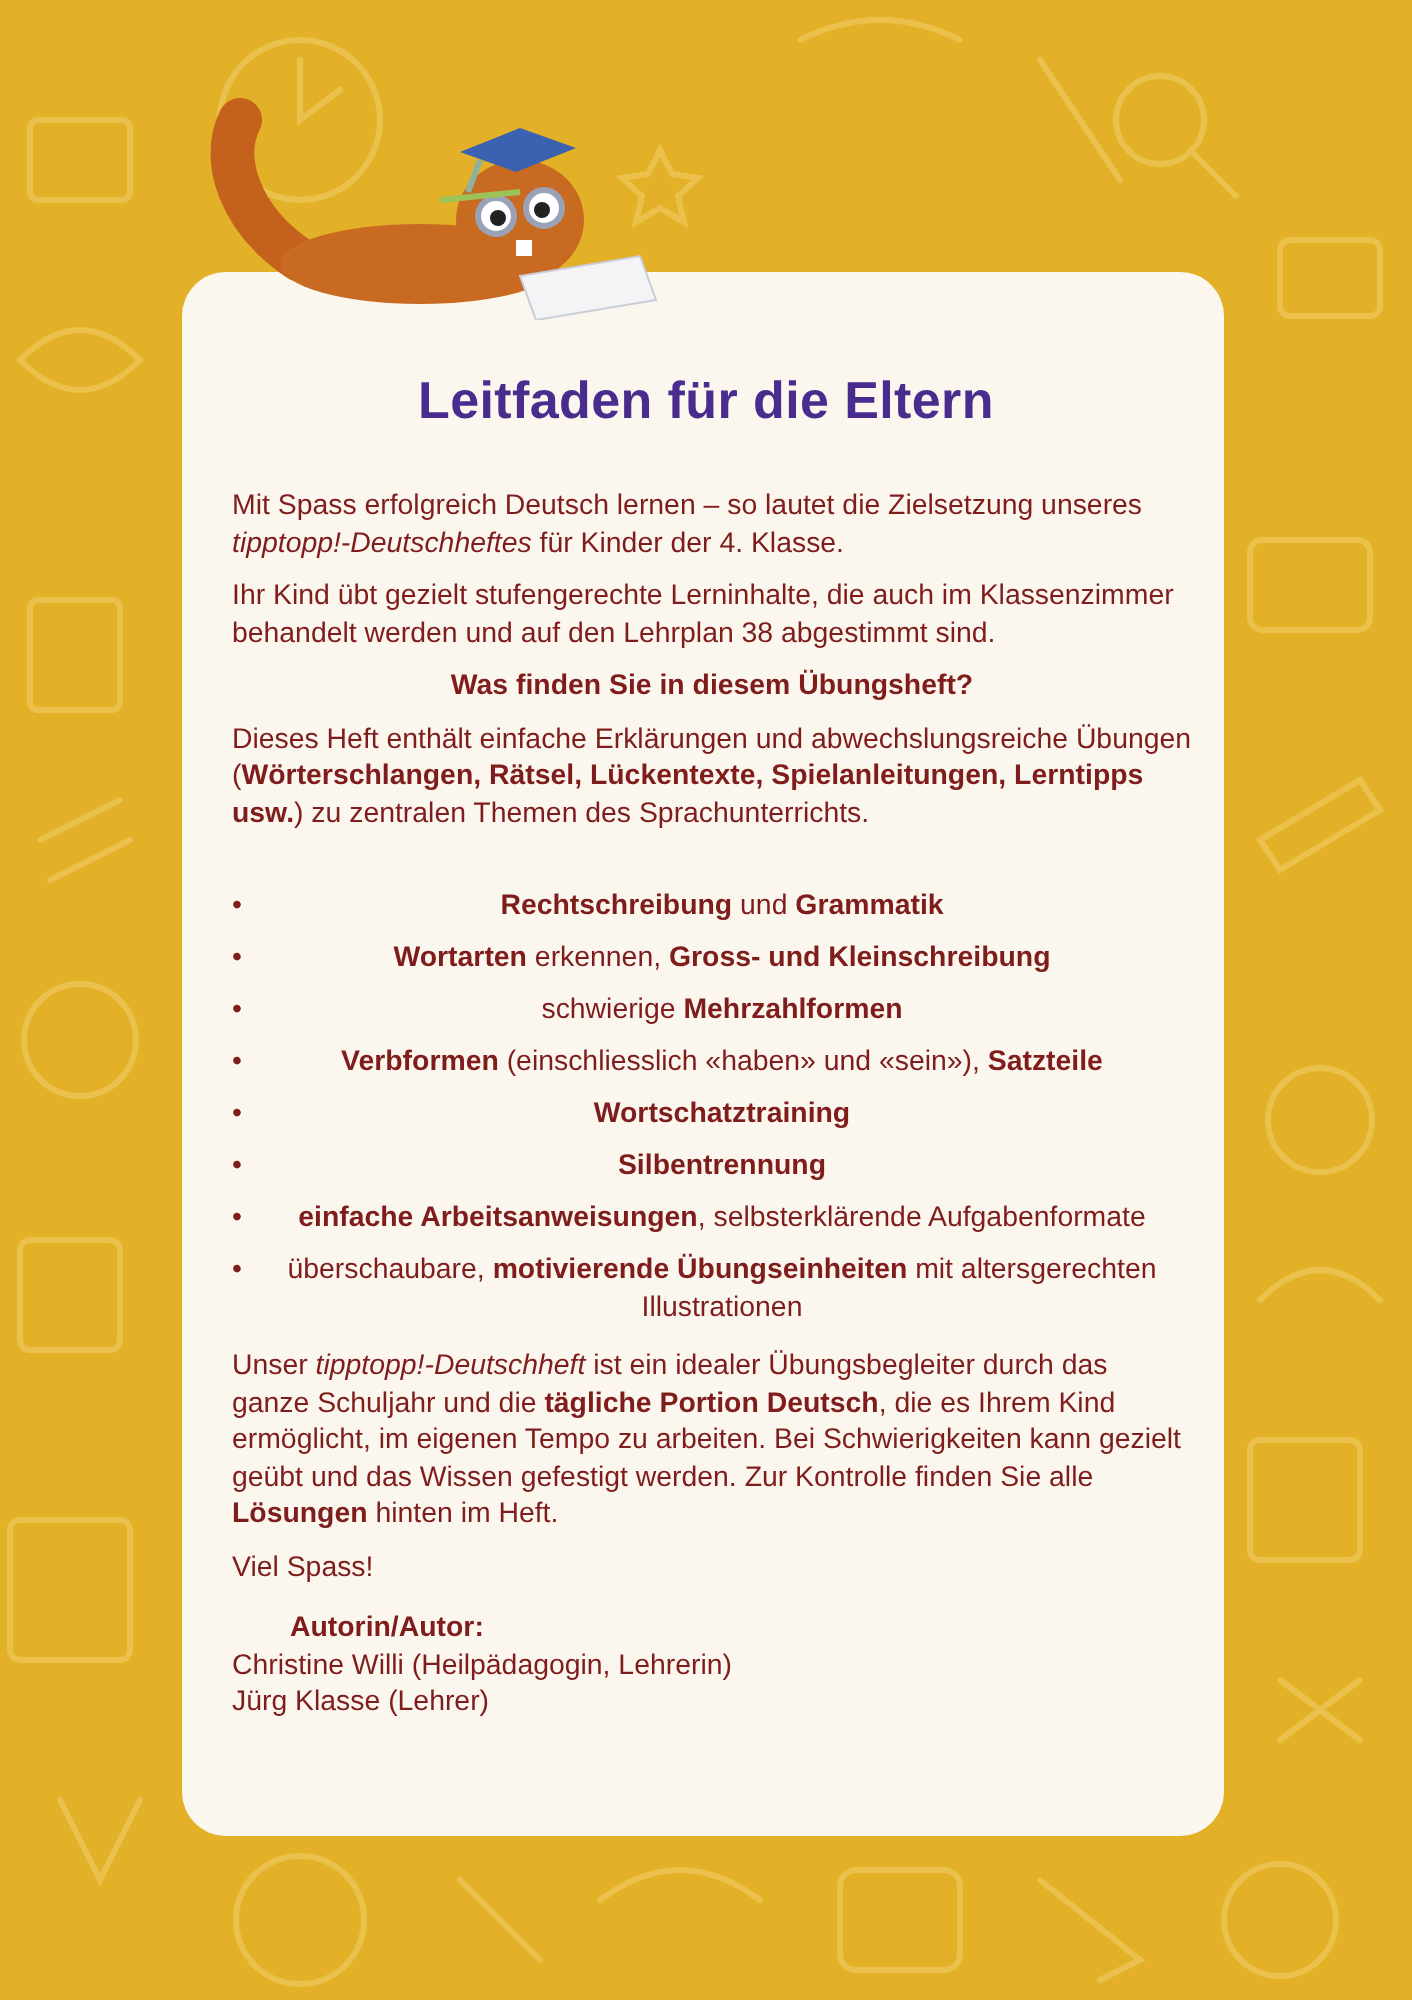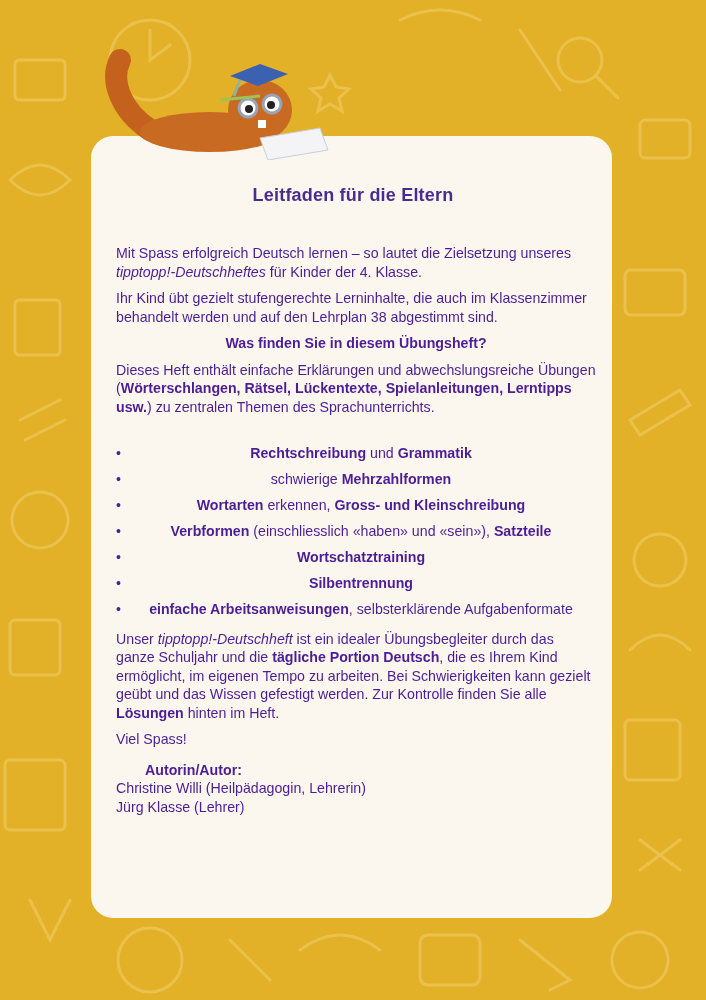--- a/index.html
+++ b/index.html
@@ -1,21 +1,21 @@
 <!DOCTYPE html>
 <html><head>
 <meta charset="utf-8">
 <style>
   html,body{margin:0;padding:0;}
   body{width:706px;height:1000px;background:#E2B127;position:relative;overflow:hidden;font-family:"Liberation Sans",sans-serif;}
   .bg-pattern{position:absolute;inset:0;pointer-events:none;}
   .card{position:absolute;left:91px;top:136px;width:521px;height:782px;background:#FBF7EE;border-radius:22px;}
   .mascot{position:absolute;left:100px;top:40px;width:230px;height:120px;}
-  .title{position:absolute;left:0;right:0;top:185px;text-align:center;font-weight:bold;font-size:18px;color:#4A2C8F;letter-spacing:0.2px;}
-  .content{position:absolute;left:116px;top:244px;width:480px;color:#4c1d95;font-size:14.2px;line-height:18.5px;}
+  .title{position:absolute;left:0;right:0;top:185px;text-align:center;font-weight:bold;font-size:26px;color:#4A2C8F;letter-spacing:0.2px;}
+  .content{position:absolute;left:116px;top:244px;width:480px;color:#7f1d1d;font-size:14.2px;line-height:18.5px;}
   .content p{margin:0 0 8px 0;}
   .content b{font-weight:bold;}
   .content i{font-style:italic;}
   ul.bullets{list-style:none;margin:0 0 11px 0;padding:0;text-align:center;}
   ul.bullets li{position:relative;padding-left:10px;margin-bottom:7.5px;}
   ul.bullets li::before{content:"•";position:absolute;left:0;top:0;}
   .authors-label{font-weight:bold;margin-top:12px;margin-left:29px;}
   .authors{margin:0;}
 </style>
 </head>
@@ -73,26 +73,27 @@
 
 <div class="content">
   <p><span>Mit Spass erfolgreich Deutsch lernen – so lautet die Zielsetzung unseres </span><i>tipptopp!-Deutschheftes</i><span> für Kinder der 4. Klasse.</span></p>
   <p>Ihr Kind übt gezielt stufengerechte Lerninhalte, die auch im Klassenzimmer behandelt werden und auf den Lehrplan 38 abgestimmt sind.</p>
 
   <p style="font-weight:bold;text-align:center;">Was finden Sie in diesem Übungsheft?</p>
   <p style="margin-bottom:28px;"><span>Dieses Heft enthält einfache Erklärungen und abwechslungsreiche Übungen (</span><b>Wörterschlangen, Rätsel, Lückentexte, Spielanleitungen, Lerntipps usw.</b><span>) zu zentralen Themen des Sprachunterrichts.</span></p>
 
   <ul class="bullets">
     <li><b>Rechtschreibung</b><span> und </span><b>Grammatik</b></li>
+    <li><b>Wortarten</b><span> erkennen, </span><b>Gross- und Kleinschreibung</b></li>
     <li><span>schwierige </span><b>Mehrzahlformen</b></li>
-    <li><b>Wortarten</b><span> erkennen, </span><b>Gross- und Kleinschreibung</b></li>
     <li><b>Verbformen</b><span> (einschliesslich «haben» und «sein»), </span><b>Satzteile</b></li>
     <li><b>Wortschatztraining</b></li>
     <li><b>Silbentrennung</b></li>
     <li><b>einfache Arbeitsanweisungen</b><span>, selbsterklärende Aufgabenformate</span></li>
+    <li><span>überschaubare, </span><b>motivierende Übungseinheiten</b><span> mit altersgerechten Illustrationen</span></li>
   </ul>
 
   <p><span>Unser </span><i>tipptopp!-Deutschheft</i><span> ist ein idealer Übungsbegleiter durch das ganze Schuljahr und die </span><b>tägliche Portion Deutsch</b><span>, die es Ihrem Kind ermöglicht, im eigenen Tempo zu arbeiten. Bei Schwierigkeiten kann gezielt geübt und das Wissen gefestigt werden. Zur Kontrolle finden Sie alle </span><b>Lösungen</b><span> hinten im Heft.</span></p>
   <p>Viel Spass!</p>
 
   <div class="authors-label">Autorin/Autor:</div>
   <div class="authors">Christine Willi (Heilpädagogin, Lehrerin)</div>
   <div class="authors">Jürg Klasse (Lehrer)</div>
 </div>
 

